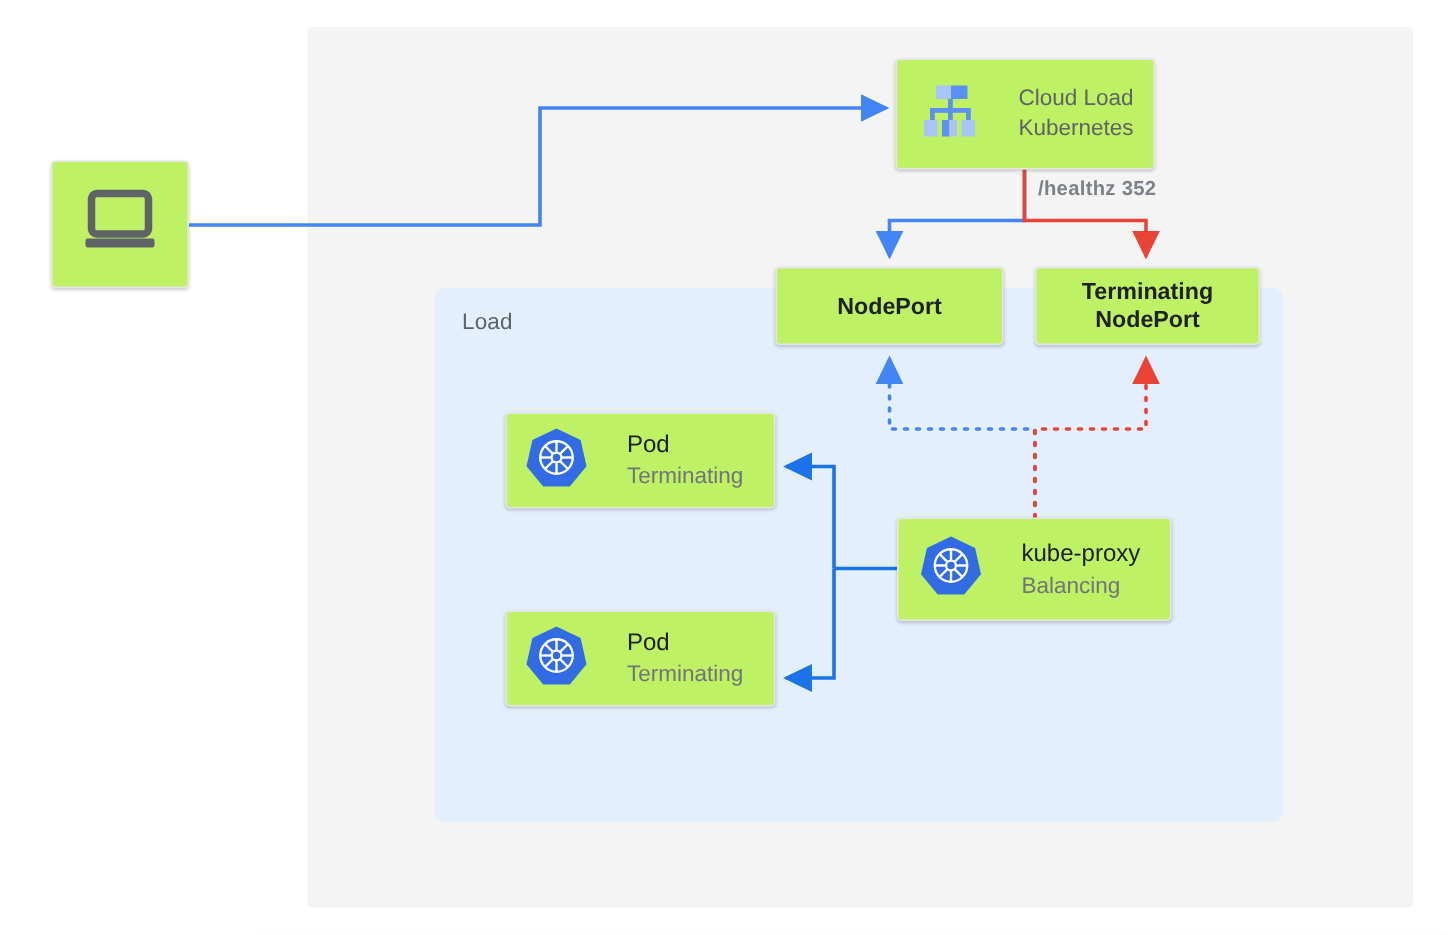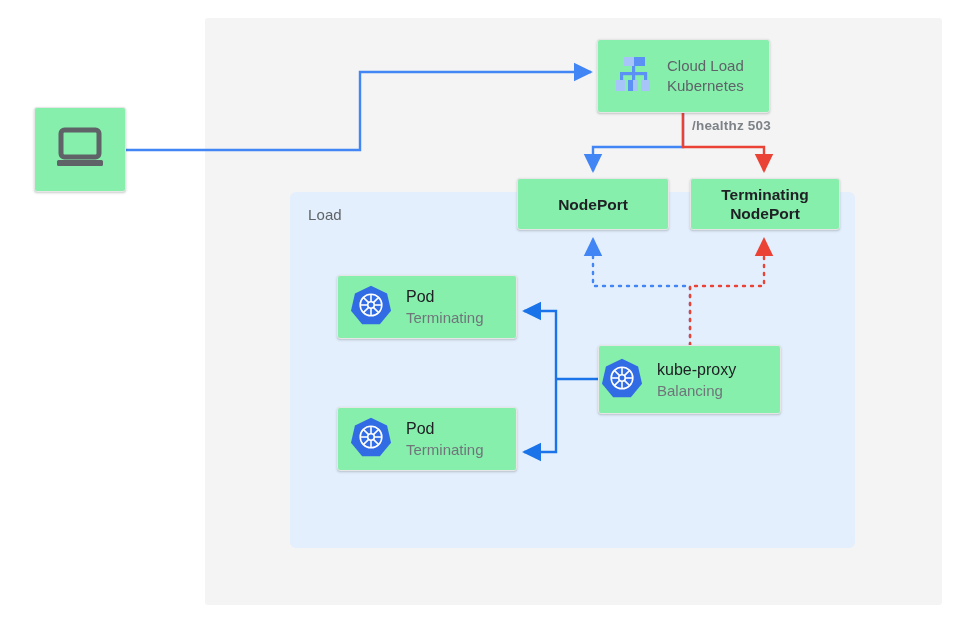--- a/index.html
+++ b/index.html
@@ -37,25 +37,26 @@
   }
   #nodes-label {
     left: 308px; top: 206px;
     font-size: 15px;
     color: #5f6368;
     letter-spacing: .1px;
   }
 
   
   .card {
-    background: #86efac;
+    background: #bef264;
     border: 1px solid #e6e6e6;
     border-radius: 3px;
     box-shadow: 0 1px 2px rgba(60,64,67,.18), 0 1px 3px rgba(60,64,67,.10);
     box-sizing: border-box;
+    gap: 12px;
   }
 
   
   #client-node {
     left: 34px; top: 107px;
     width: 92px; height: 85px;
     display: flex; align-items: center; justify-content: center;
   }
 
   
@@ -110,21 +111,21 @@
     font-size: 15px;
     color: #70757a;
     line-height: 21px;
   }
 
   
   #kubeproxy-node {
     left: 598px; top: 345px;
     width: 183px; height: 69px;
     display: flex; align-items: center;
-    padding-left: 2px;
+    padding-left: 14px;
   }
   #kubeproxy-node .kp-text { margin-left: 14px; }
   .kp-title {
     font-size: 16px;
     color: #202124;
     line-height: 21px;
   }
   .kp-sub {
     font-size: 15px;
     color: #70757a;
@@ -189,21 +190,21 @@
       <path d="M690,345 L690,286 L764,286 L764,239" fill="none" stroke="#ea4335" stroke-width="2.4" stroke-dasharray="2 6" stroke-linecap="round" marker-end="url(#arrow-red)"></path>
     </g>
 
     <g>
       <path d="M598,379 L556,379" fill="none" stroke="#1a73e8" stroke-width="2.4"></path>
       <path d="M556,379 L556,311 L524,311" fill="none" stroke="#1a73e8" stroke-width="2.4" marker-end="url(#arrow-blue-dark)"></path>
       <path d="M556,379 L556,452 L524,452" fill="none" stroke="#1a73e8" stroke-width="2.4" marker-end="url(#arrow-blue-dark)"></path>
     </g>
   </svg>
 
-  <div class="abs" id="healthz-label">/healthz 503</div>
+  <div class="abs" id="healthz-label">/healthz 352</div>
 
   <div class="abs card" id="client-node">
     <span>
       <svg width="50" height="42" viewBox="0 0 50 42">
         <rect x="6" y="3" width="38" height="27" rx="3.5" fill="none" stroke="#5f6368" stroke-width="5"></rect>
         <rect x="2" y="33" width="46" height="6" rx="1.5" fill="#5f6368"></rect>
       </svg>
     </span>
   </div>
 

